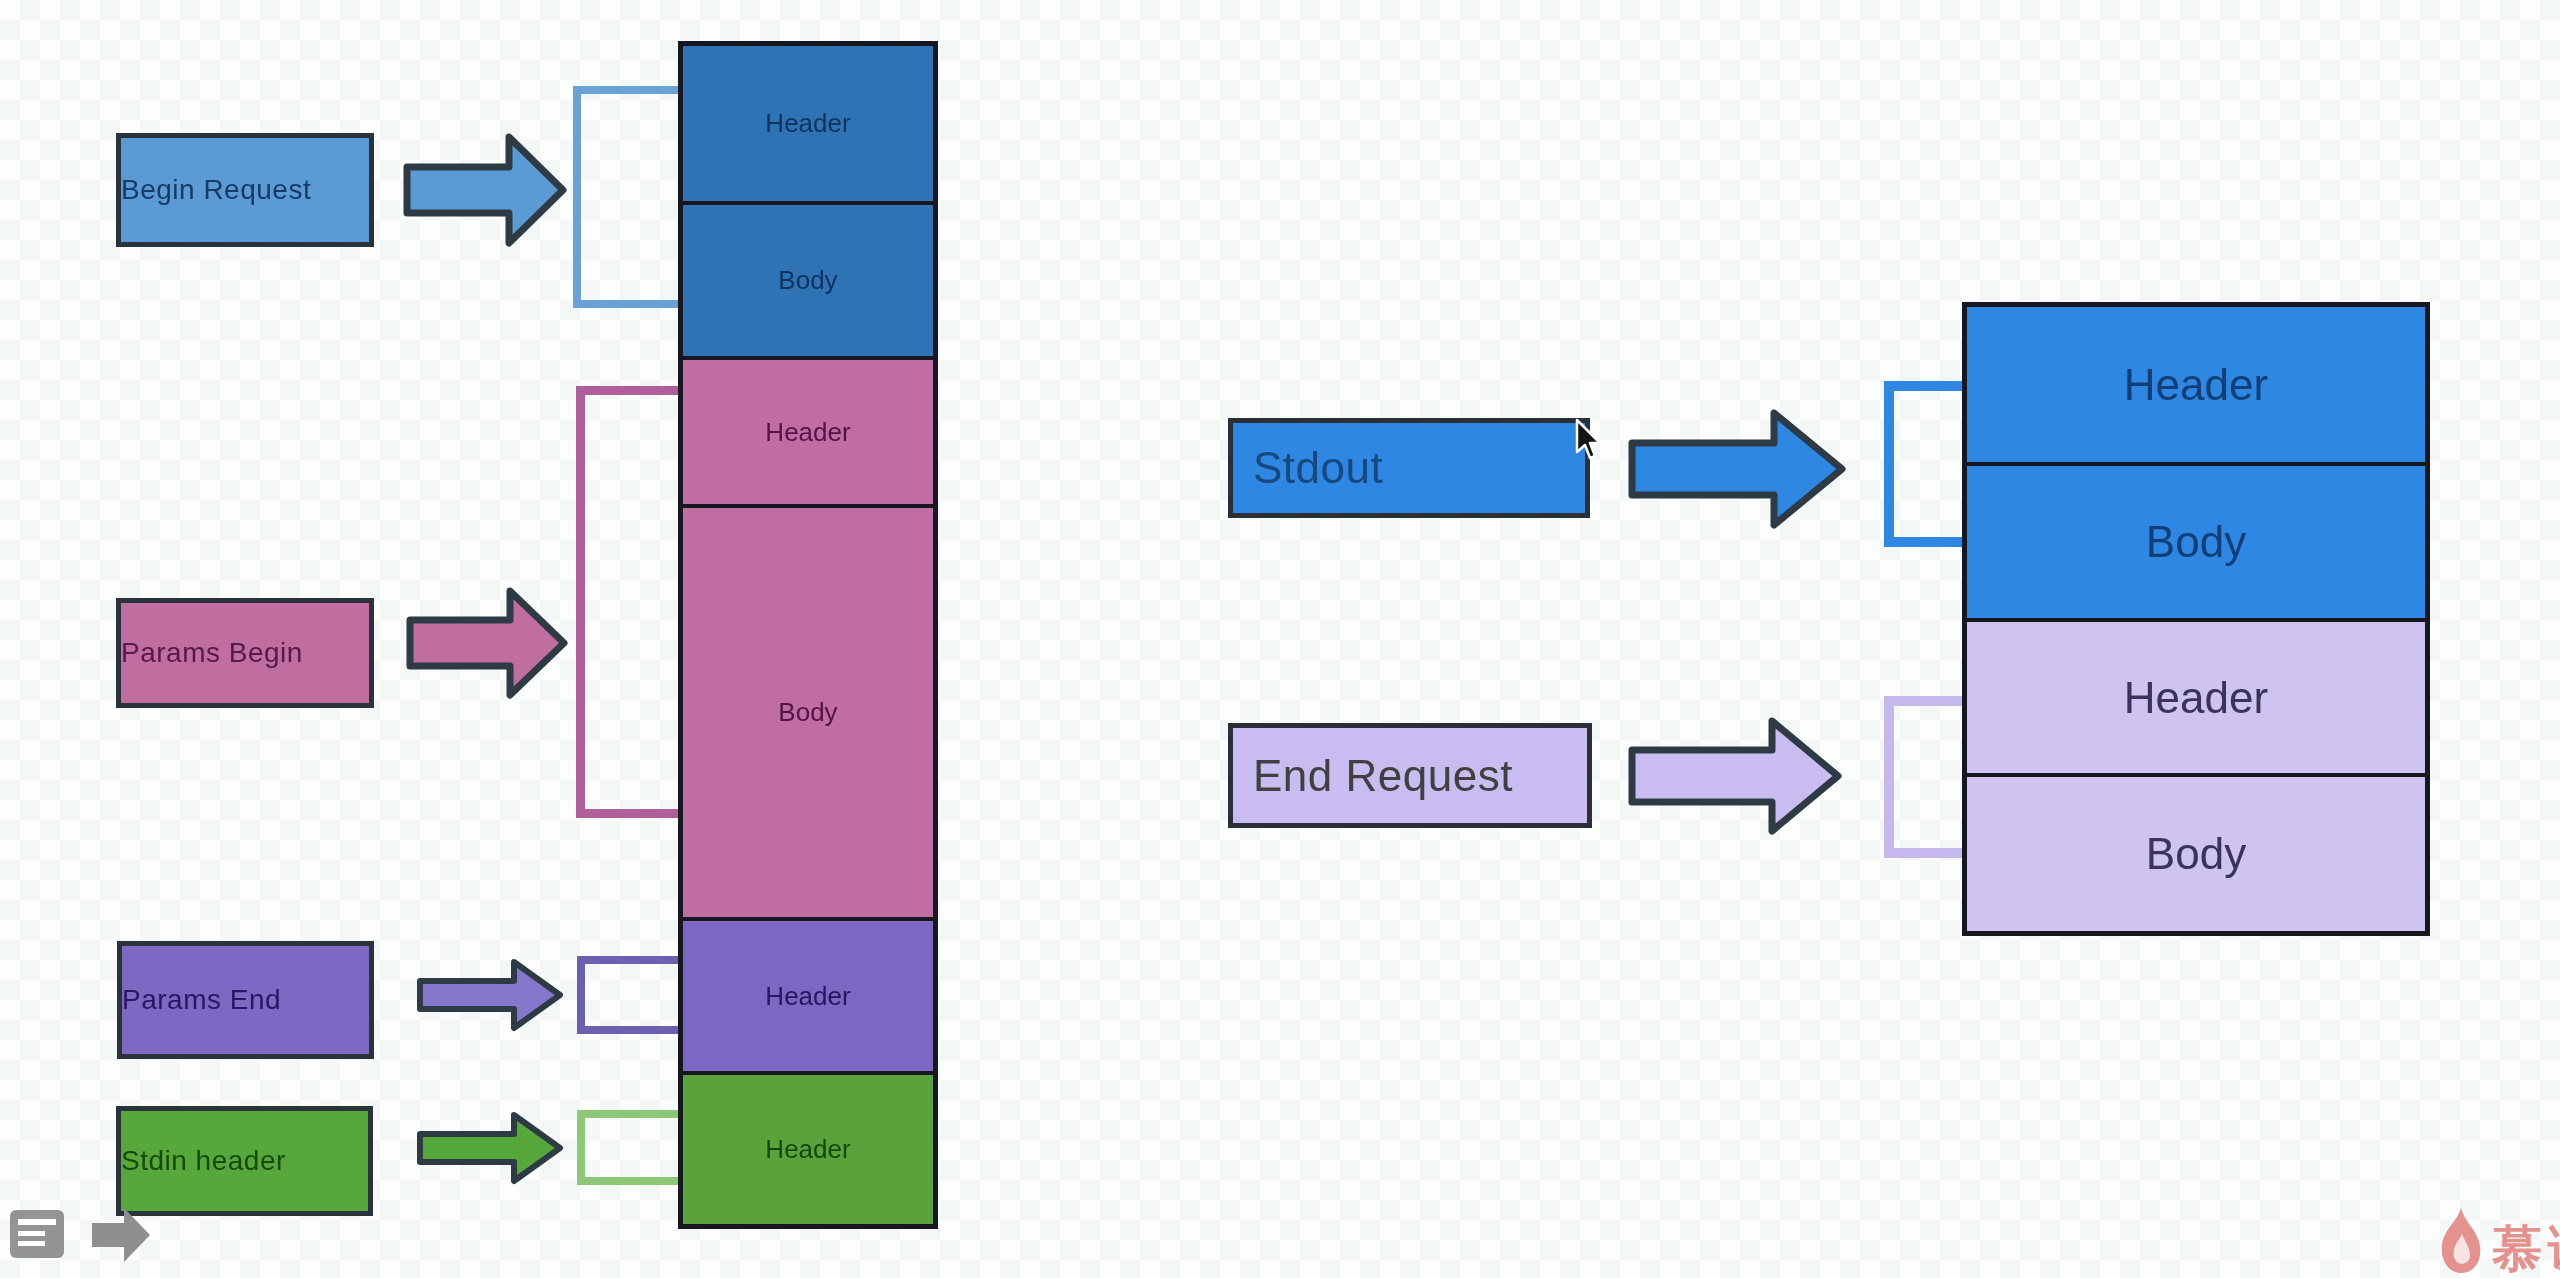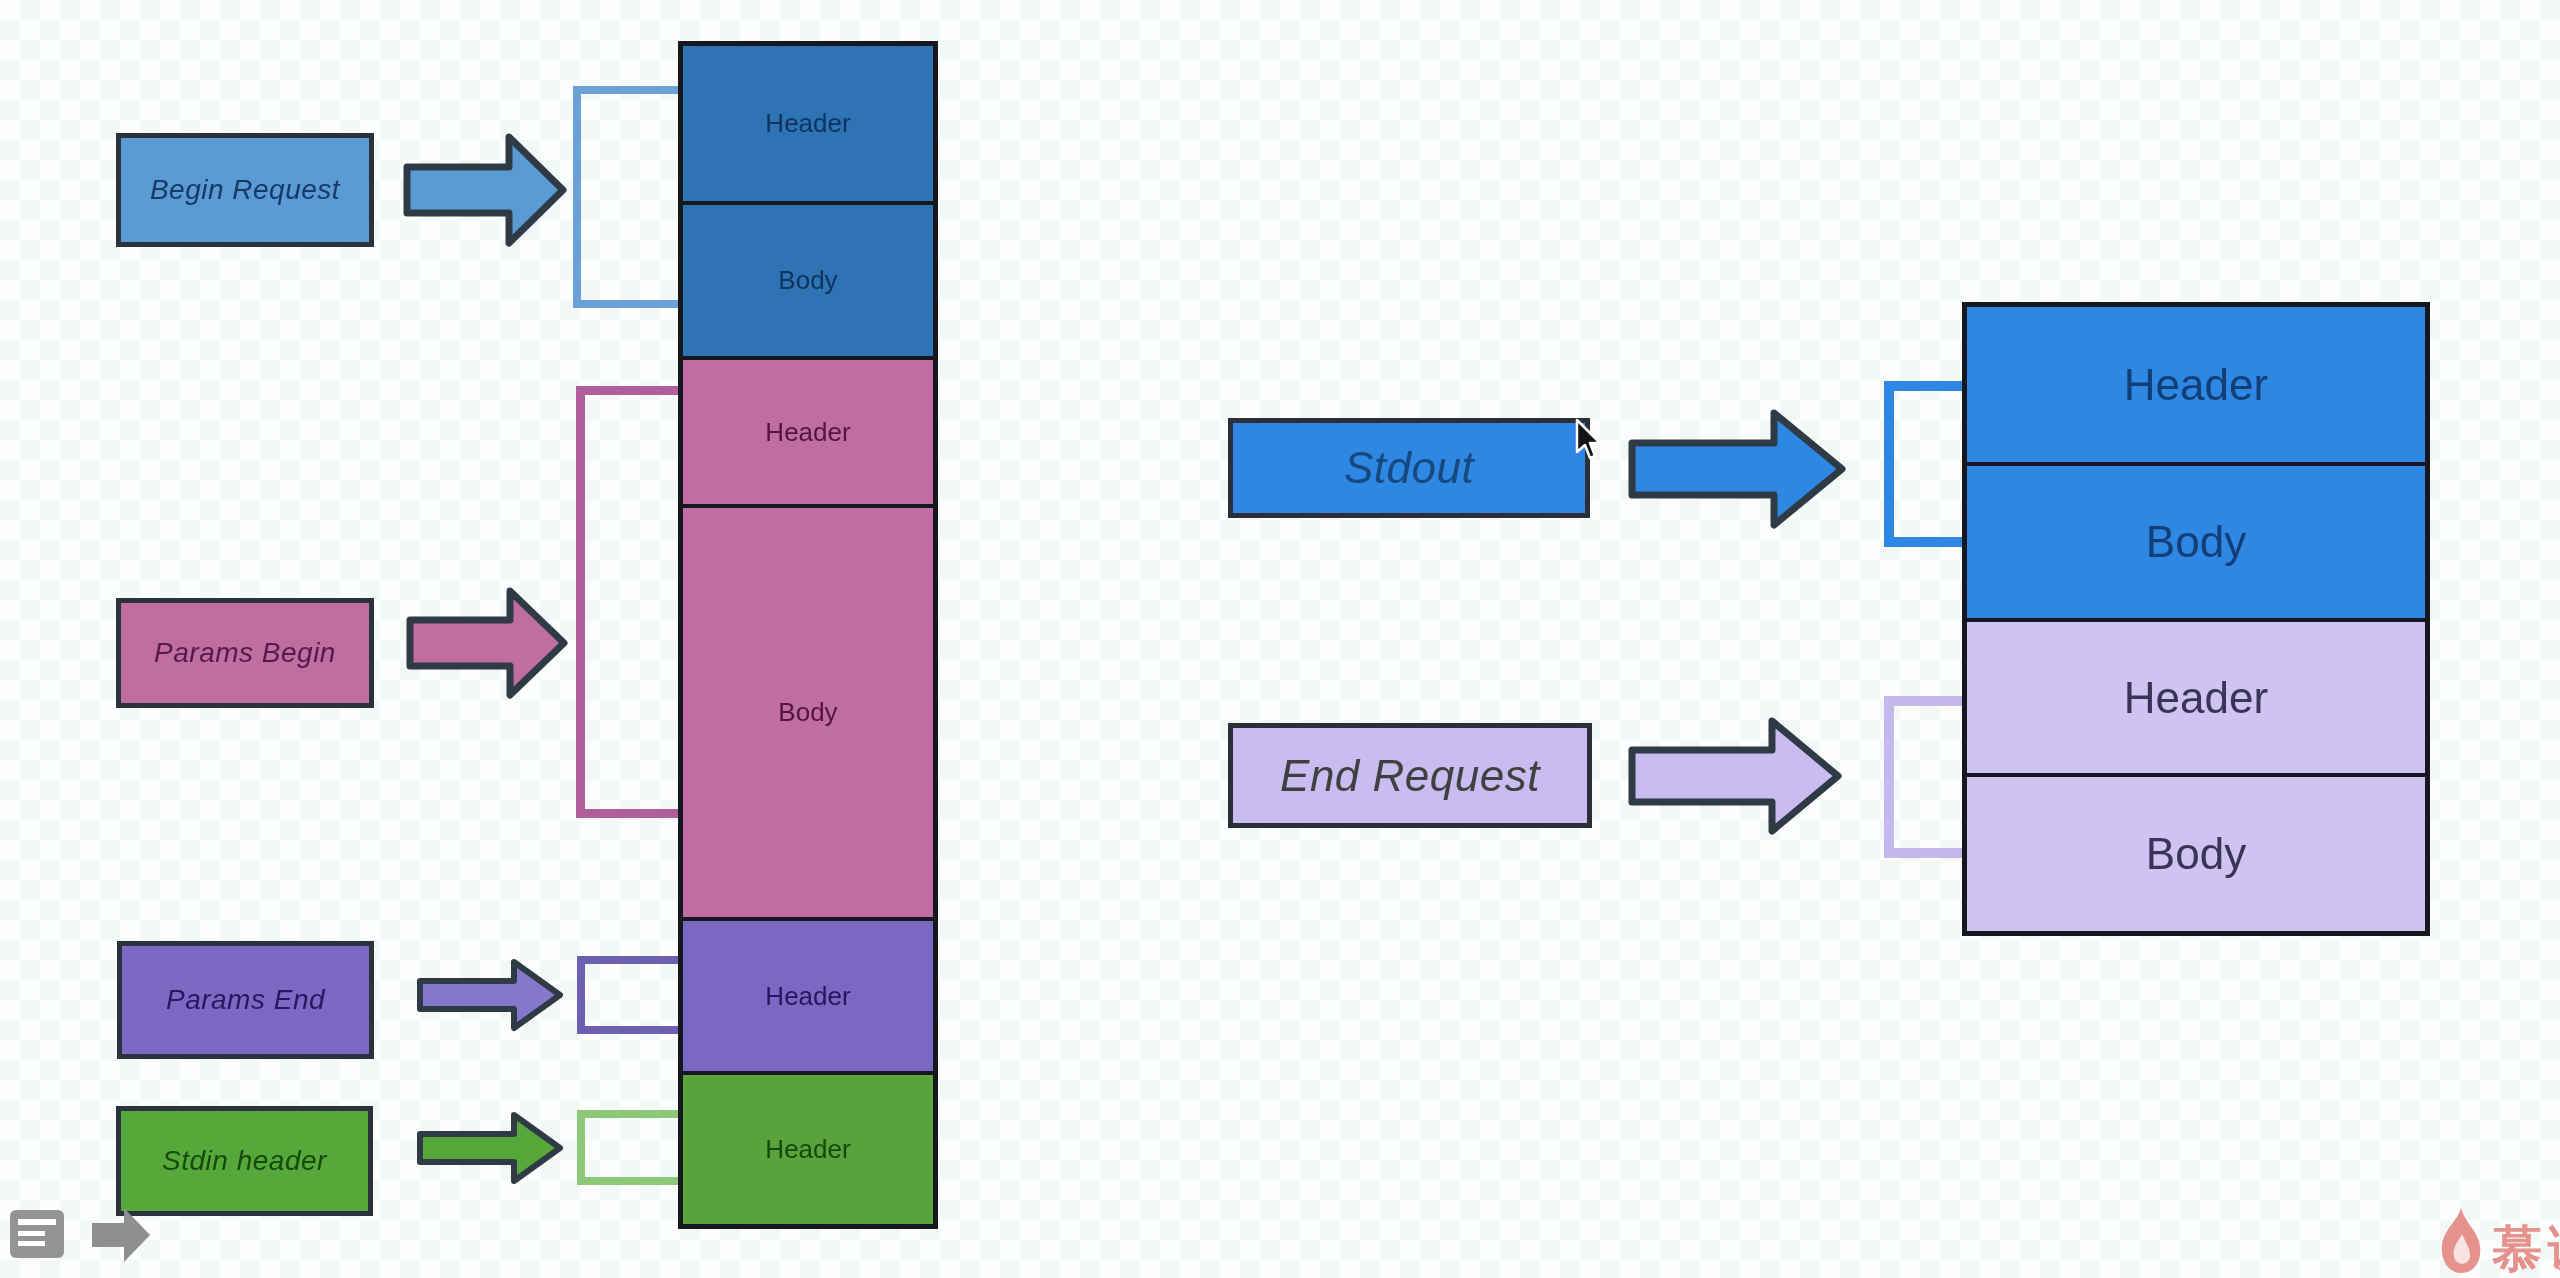--- a/index.html
+++ b/index.html
@@ -3,24 +3,24 @@
 <meta charset="utf-8">
 <style>
   html,body{margin:0;padding:0;background:#e8e8e8;}
   .stage{
     position:relative;width:2560px;height:1278px;overflow:hidden;
     font-family:"Liberation Sans","DejaVu Sans",sans-serif;
     background:repeating-conic-gradient(#f3f7f5 0% 25%, #fcfdfd 0% 50%) 0 0/40px 40px;
   }
   .labelbox{
     position:absolute;box-sizing:border-box;border:5px solid #2a323c;
-    display:flex;align-items:center;justify-content:center;
-    font-size:28px;letter-spacing:.5px;font-style:italic;
+    display:flex;align-items:center;
+    font-size:28px;letter-spacing:.5px;
   }
-  .labelbox.big{font-size:44px;}
+  .labelbox.big{font-size:44px;padding-left:20px;}
   .col{position:absolute;box-sizing:border-box;border:5px solid #17171f;display:flex;flex-direction:column;}
   .block{
     box-sizing:border-box;display:flex;align-items:center;justify-content:center;
     font-size:26px;
   }
   .block + .block{border-top:4px solid #17171f;}
   .col.right .block{font-size:44px;}
   .bracket{position:absolute;box-sizing:border-box;border-style:solid;background:transparent;}
   .abs{position:absolute;}
   .watermark-text{

